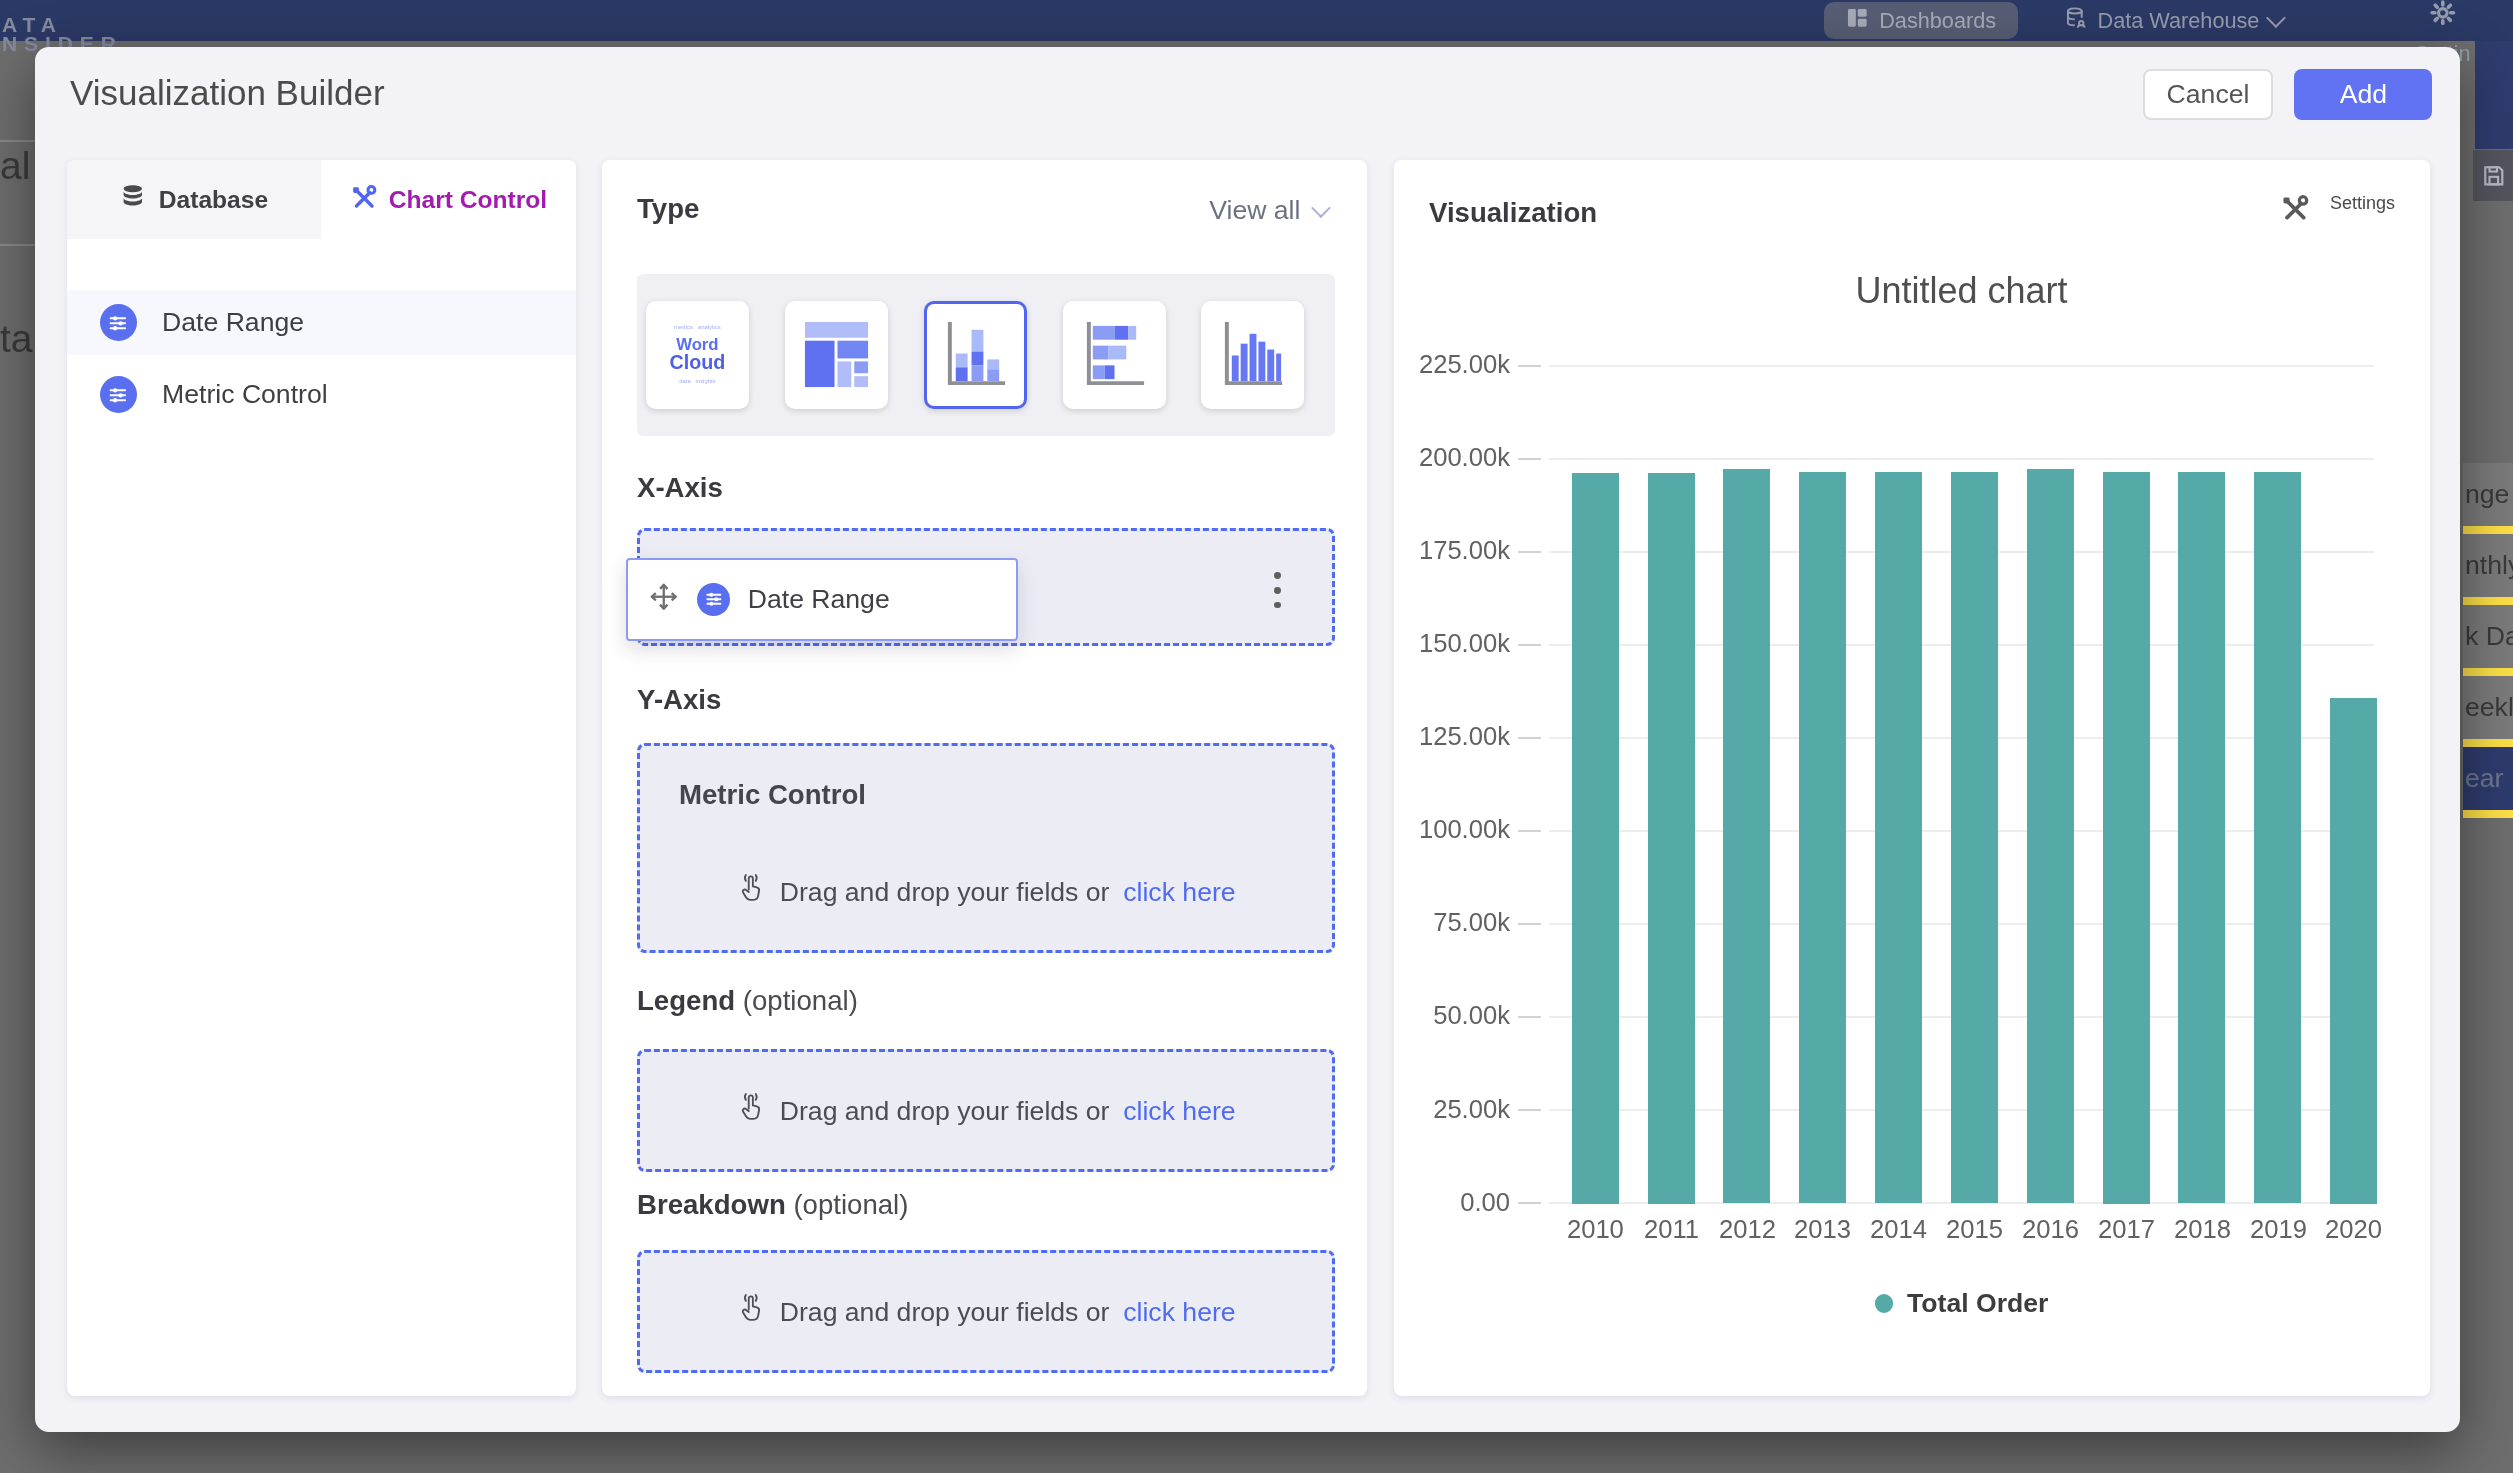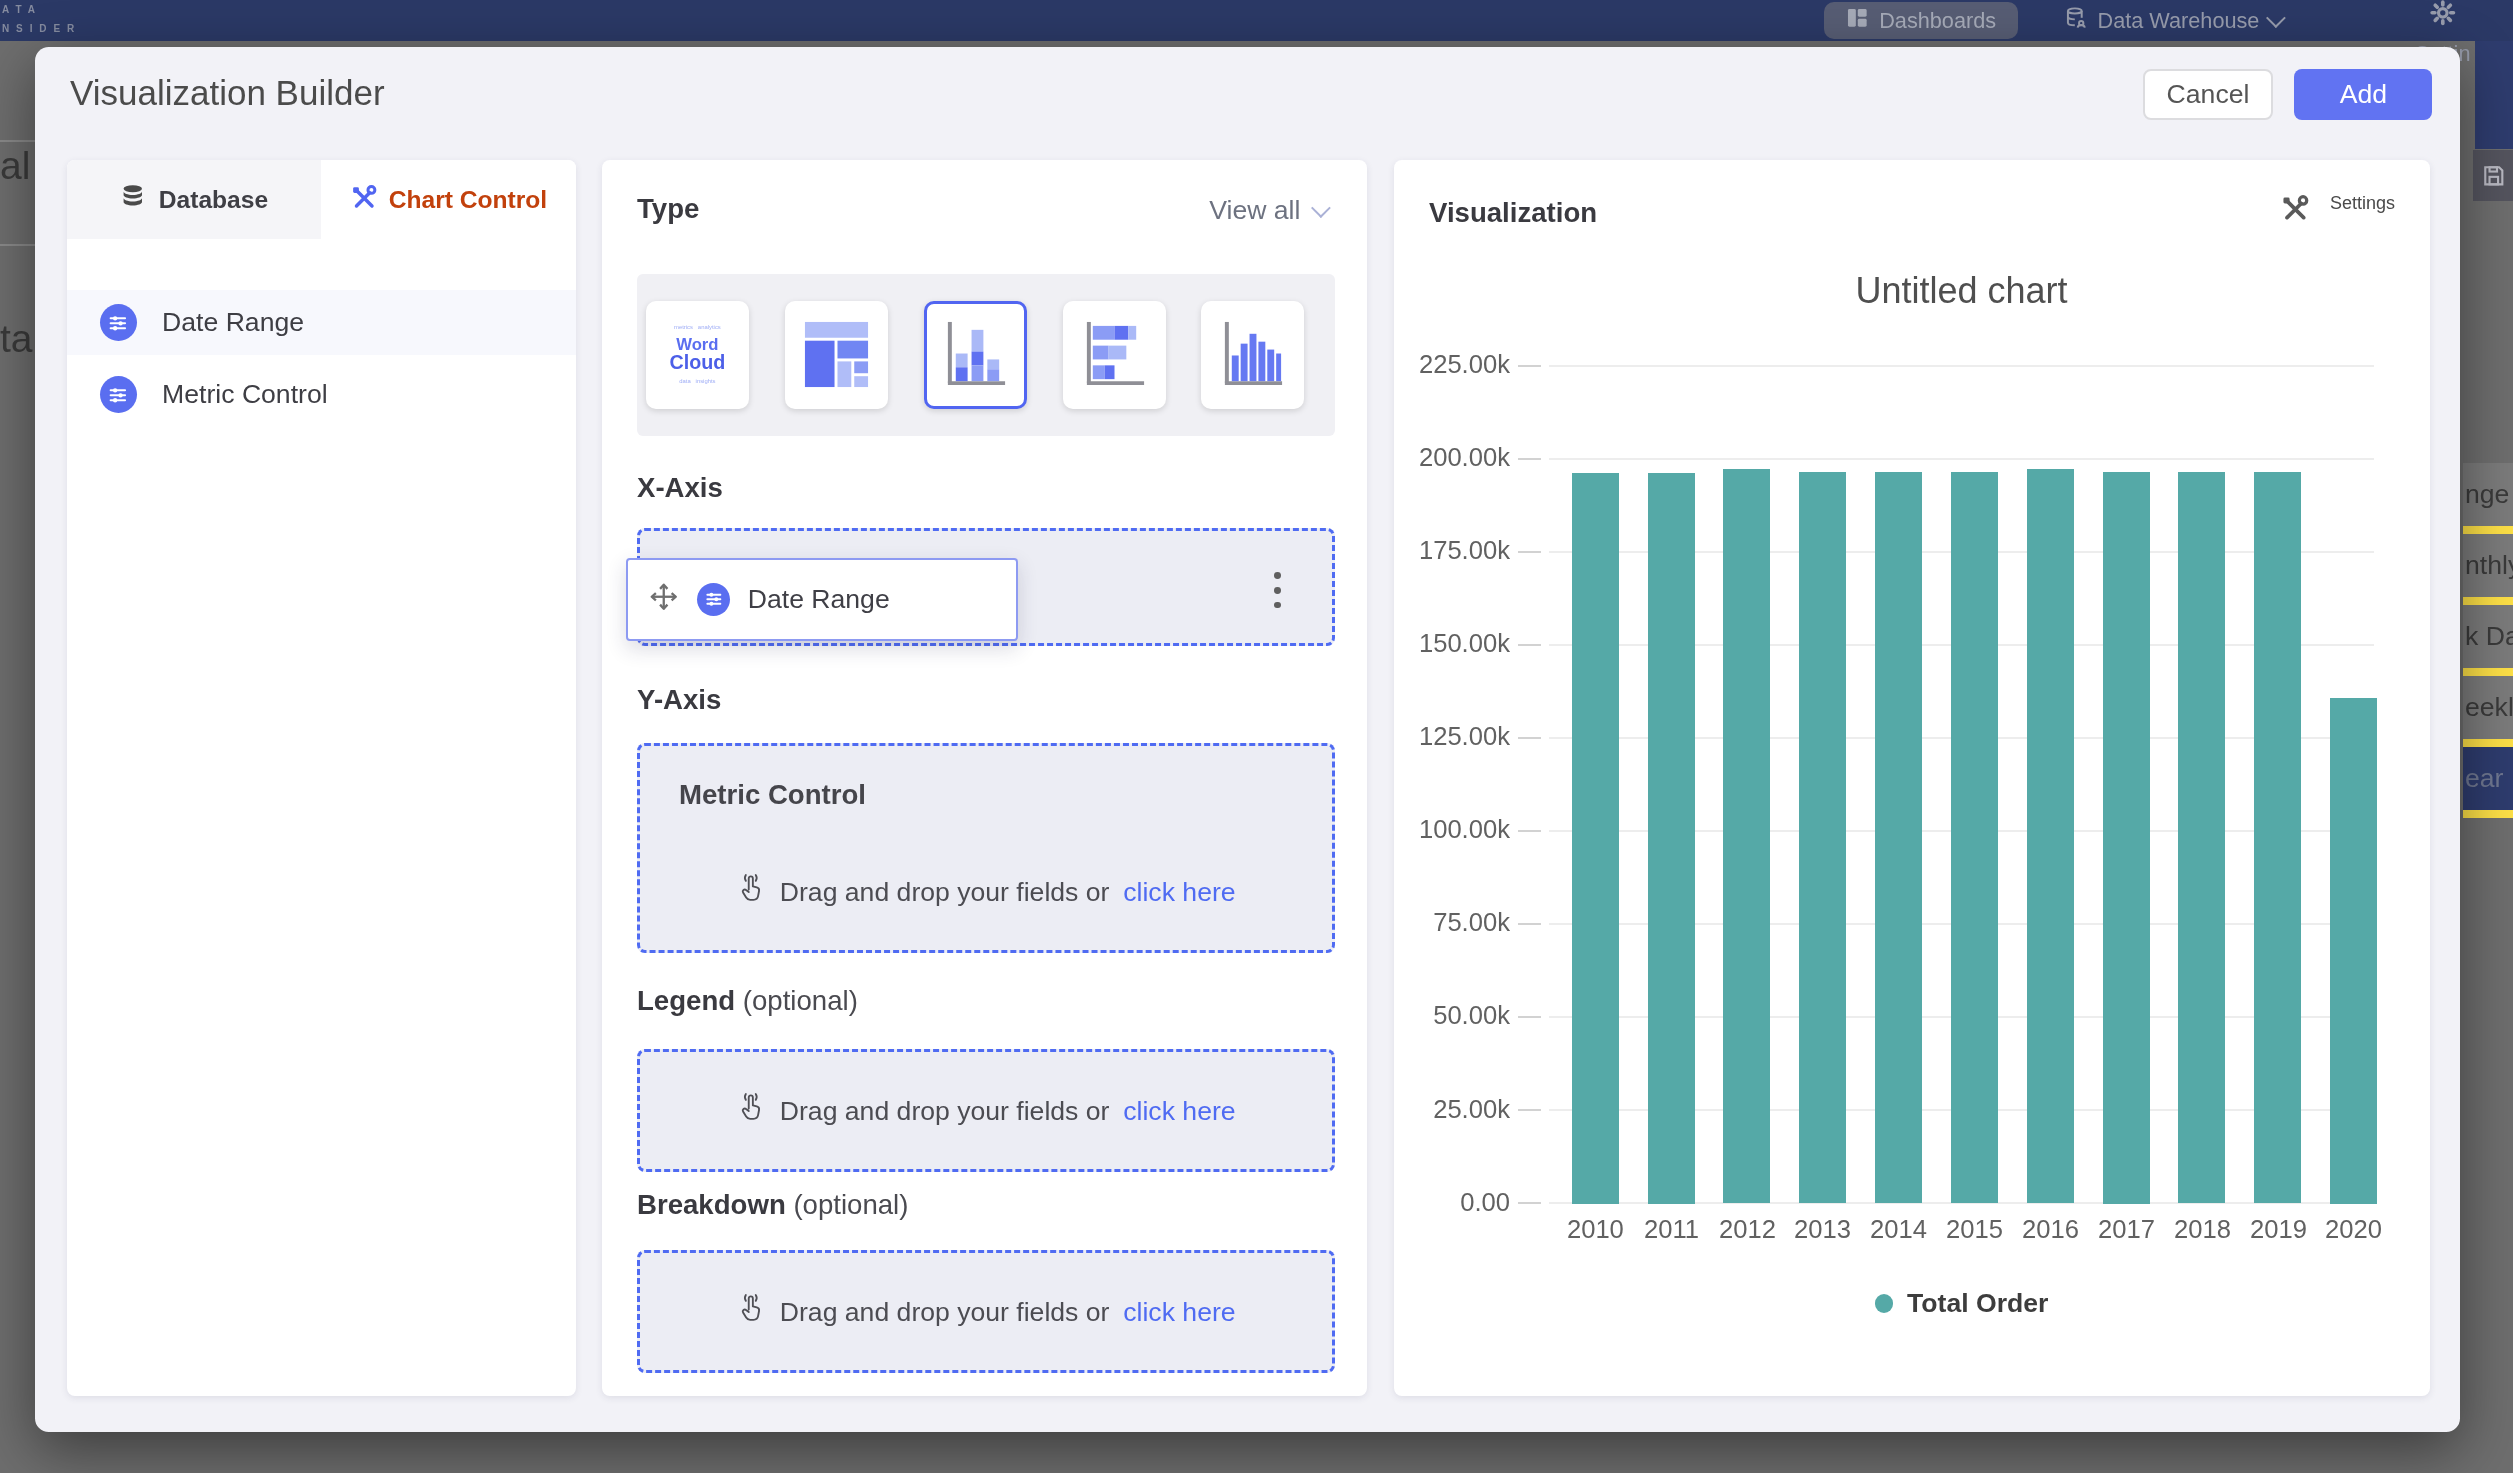--- a/index.html
+++ b/index.html
@@ -4,21 +4,21 @@
 <style>
   html,body{margin:0;padding:0;}
   body{
     width:2514px;height:1474px;position:relative;overflow:hidden;
     background:#6e6e6e;font-family:"Liberation Sans",sans-serif;
     -webkit-font-smoothing:antialiased;
   }
 
   
   .topbar{position:absolute;left:0;top:0;width:2514px;height:41px;background:#2b3966;}
-  .logo{position:absolute;left:2px;top:1px;color:#858b9f;font-weight:bold;font-size:10px;
+  .logo{position:absolute;left:2px;top:16px;color:#858b9f;font-weight:bold;font-size:21px;
         letter-spacing:6.9px;line-height:18.7px;white-space:nowrap;}
   .nav-item{position:absolute;top:0;height:41px;display:flex;align-items:center;gap:9.9px;
         color:#979cac;font-size:21.7px;white-space:nowrap;}
   .nav-pill{top:2px;height:37px;background:#575d74;border-radius:9.9px;padding:0 21.7px;color:#a6abb8;}
   .chev{width:11.8px;height:11.8px;border-right:2.5px solid #979cac;border-bottom:2.5px solid #979cac;
         transform:rotate(45deg);margin-top:-5.9px;}
   .bd-left-text{position:absolute;color:#3a3a3a;font-size:39px;}
   .bd-line{position:absolute;height:2px;background:#8a8a8a;}
   .bd-right-navy{position:absolute;left:2475px;top:41px;width:39px;height:108px;background:#2e3c6e;}
   .bd-save{position:absolute;left:2473px;top:150px;width:41px;height:51px;background:#54545e;
@@ -41,21 +41,21 @@
         box-shadow:0 2px 7.9px rgba(50,50,90,.10);}
   .panel-left{left:31.5px;width:509px;height:1236px;}
   .panel-mid{left:567px;width:765px;height:1236px;}
   .panel-right{left:1359px;width:1036px;height:1236px;}
 
   
   .tabs{position:absolute;left:0;top:0;width:100%;height:79px;display:flex;}
   .tab{flex:1;display:flex;align-items:center;justify-content:center;gap:11.8px;
         font-size:24.6px;font-weight:bold;cursor:pointer;}
   .tab-inactive{background:#f5f5f8;color:#3f3f45;border-top-left-radius:7.9px;}
-  .tab-active{background:#fff;color:#c2410c;border-top-right-radius:7.9px;}
+  .tab-active{background:#fff;color:#a21caf;border-top-right-radius:7.9px;}
   .field-row{position:absolute;left:0;width:100%;height:65px;display:flex;align-items:center;
         gap:25.6px;padding-left:33px;box-sizing:border-box;font-size:26.6px;color:#3e3e44;cursor:pointer;}
   .field-row.sel{background:#f7f8fd;}
   .blue-circle{width:37px;height:37px;border-radius:50%;background:#5a6ef0;flex:0 0 auto;
         display:flex;align-items:center;justify-content:center;}
   .blue-circle.sm{width:33px;height:33px;}
 
   
   .sec-label{position:absolute;left:35px;font-size:27.6px;font-weight:bold;color:#3a3a40;}
   .sec-label .opt{font-weight:400;color:#4a4a50;}

